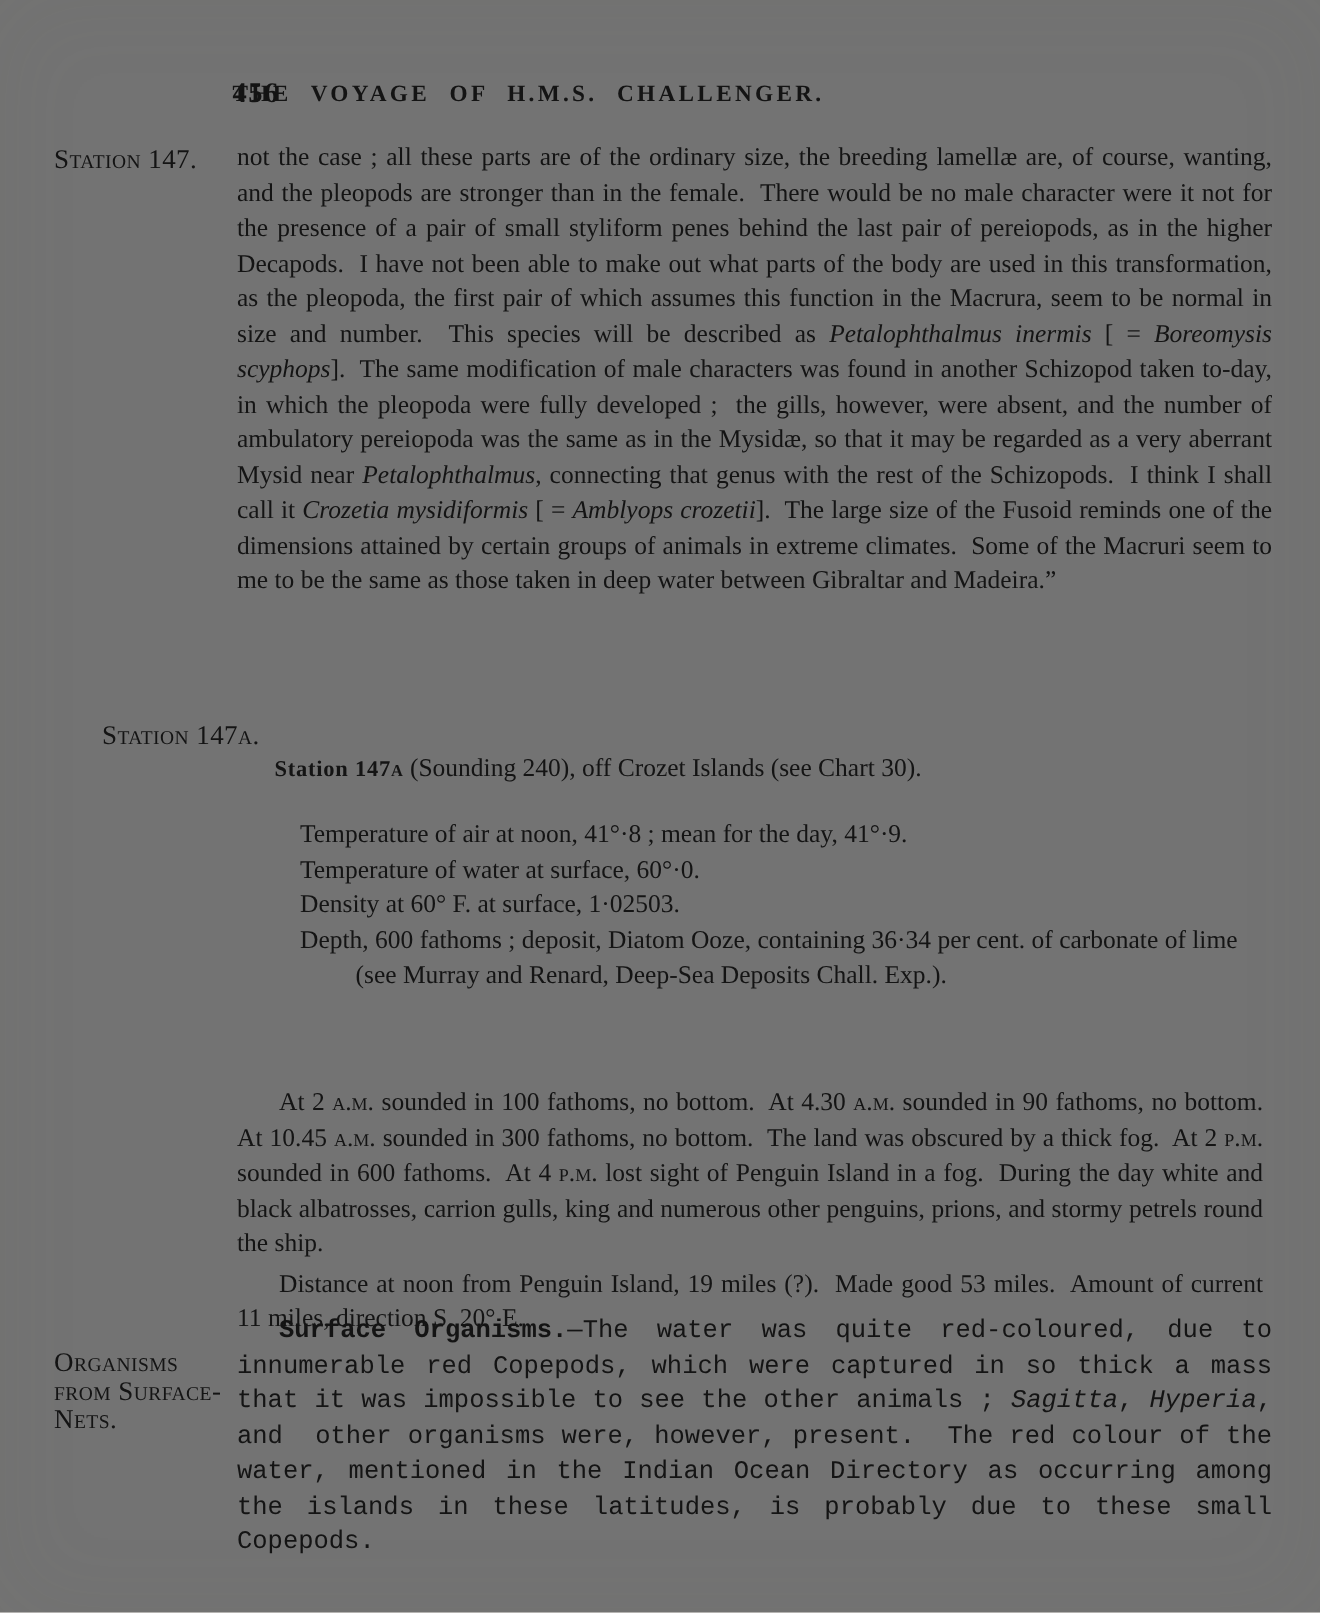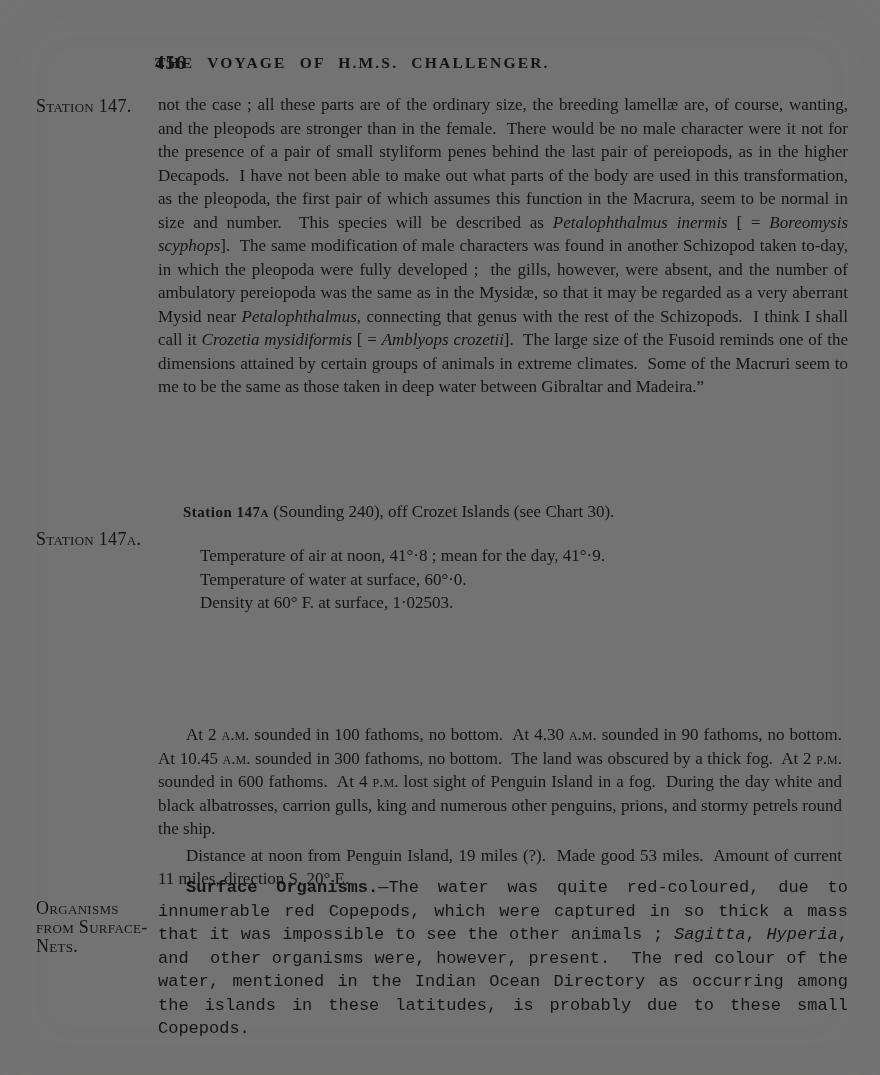--- a/index.html
+++ b/index.html
@@ -48,21 +48,21 @@
   .margin-note {
     position: absolute;
     left: 36px;
     width: 112px;
     font-size: 18px;
     line-height: 19px;
     font-variant: small-caps;
     letter-spacing: 0.3px;
   }
   .margin-note.n1 { top: 97px; }
-  .margin-note.n2 { top: 530px; white-space: nowrap; }
+  .margin-note.n2 { top: 481px; white-space: nowrap; margin-left: 32px; }
   .margin-note.n3 { top: 899px; }
   
   .column {
     position: absolute;
     left: 155px;
     width: 690px;
   }
   .body-text {
     font-size: 17px;
     line-height: 23.5px;
@@ -127,20 +127,21 @@
   <p class="column body-text p147" style="position:absolute;"><span>not the case ; all these parts are of the ordinary size, the breeding lamellæ are, of course, wanting, and the pleopods are stronger than in the female.  There would be no male character were it not for the presence of a pair of small styliform penes behind the last pair of pereiopods, as in the higher Decapods.  I have not been able to make out what parts of the body are used in this transformation, as the pleopoda, the first pair of which assumes this function in the Macrura, seem to be normal in size and number.  This species will be described as </span><span class="it">Petalophthalmus inermis</span><span> [ = </span><span class="it">Boreomysis scyphops</span><span>].  The same modification of male characters was found in another Schizopod taken to-day, in which the pleopoda were fully developed ;  the gills, however, were absent, and the number of ambulatory pereiopoda was the same as in the Mysidæ, so that it may be regarded as a very aberrant Mysid near </span><span class="it">Petalophthalmus</span><span>, connecting that genus with the rest of the Schizopods.  I think I shall call it </span><span class="it">Crozetia mysidiformis</span><span> [ = </span><span class="it">Amblyops crozetii</span><span>].  The large size of the Fusoid reminds one of the dimensions attained by certain groups of animals in extreme climates.  Some of the Macruri seem to me to be the same as those taken in deep water between Gibraltar and Madeira.”</span></p>
 
   <div class="column heading-blk" style="position:absolute;">
     <h2 class="station-heading"><span class="bd">Station 147</span><span class="bd sc">a</span><span> (Sounding 240), off Crozet Islands (see Chart 30).</span></h2>
   </div>
 
   <div class="column details-blk" style="position:absolute;">
     <p class="detail-line"><span>Temperature of air at noon, 41°·8 ;  mean for the day, 41°·9.</span></p>
     <p class="detail-line"><span>Temperature of water at surface, 60°·0.</span></p>
     <p class="detail-line"><span>Density at 60° F. at surface, 1·02503.</span></p>
+    <p class="detail-line"><span>Depth, 600 fathoms ;  deposit, Diatom Ooze, containing 36·34 per cent. of carbonate of lime (see Murray and Renard, Deep-Sea Deposits Chall. Exp.).</span></p>
   </div>
 
   <div class="column para-blk" style="position:absolute;">
     <p class="body-text indent"><span>At 2 </span><span class="sc">a.m.</span><span> sounded in 100 fathoms, no bottom.  At 4.30 </span><span class="sc">a.m.</span><span> sounded in 90 fathoms, no bottom.  At 10.45 </span><span class="sc">a.m.</span><span> sounded in 300 fathoms, no bottom.  The land was obscured by a thick fog.  At 2 </span><span class="sc">p.m.</span><span> sounded in 600 fathoms.  At 4 </span><span class="sc">p.m.</span><span> lost sight of Penguin Island in a fog.  During the day white and black albatrosses, carrion gulls, king and numerous other penguins, prions, and stormy petrels round the ship.</span></p>
     <p class="body-text indent"><span>Distance at noon from Penguin Island, 19 miles (?).  Made good 53 miles.  Amount of current 11 miles, direction S. 20° E.</span></p>
   </div>
 
   <p class="column body-text indent surface-blk" style="position:absolute;"><span class="bd">Surface Organisms.</span><span>—The water was quite red-coloured, due to innumerable red Copepods, which were captured in so thick a mass that it was impossible to see the other animals ; </span><span class="it">Sagitta</span><span>, </span><span class="it">Hyperia</span><span>, and  other organisms were, however, present.  The red colour of the water, mentioned in the Indian Ocean Directory as occurring among the islands in these latitudes, is probably due to these small Copepods.</span></p>
 
 </div>

